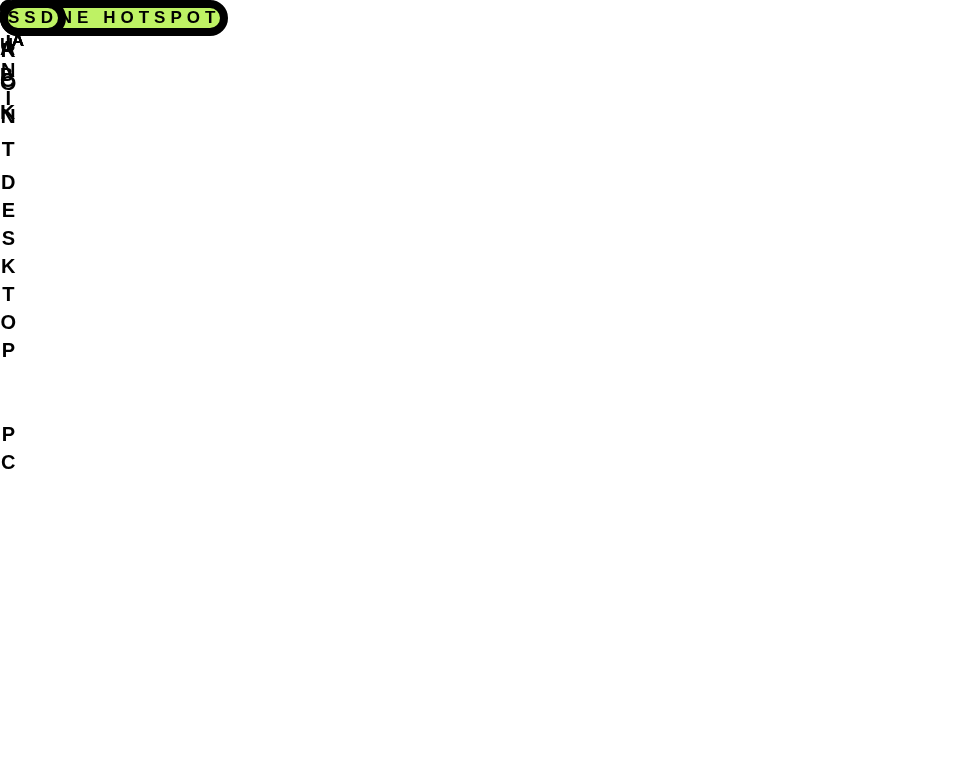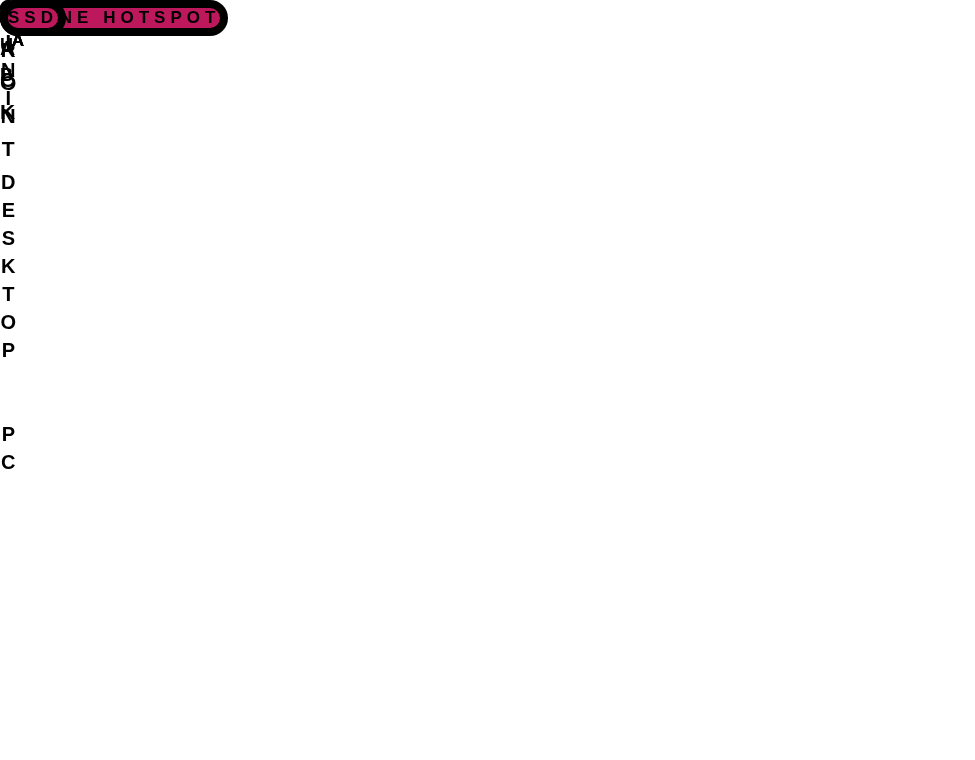--- a/index.html
+++ b/index.html
@@ -39,21 +39,21 @@
   }
   .pill { border-width: 9px; border-radius: 38px; }
 
   #back-panel     { left: 123; top: 27;  width: 77;  height: 351; }
   #front-panel    { left: 127; top: 425; width: 76;  height: 310; }
   #hub-shape      { left: 565; top: 230; width: 83;  height: 280; border-width: 8px; border-radius: 30px; }
 
   .devbox {
     position: absolute;
     box-sizing: border-box;
-    background: #be185d;
+    background: #bef264;
     border: 7px solid #000000;
     border-radius: 22px;
     display: flex;
     align-items: center;
     justify-content: center;
     font-weight: bold;
     font-size: 17px;
     letter-spacing: 5px;
     color: #000000;
   }

